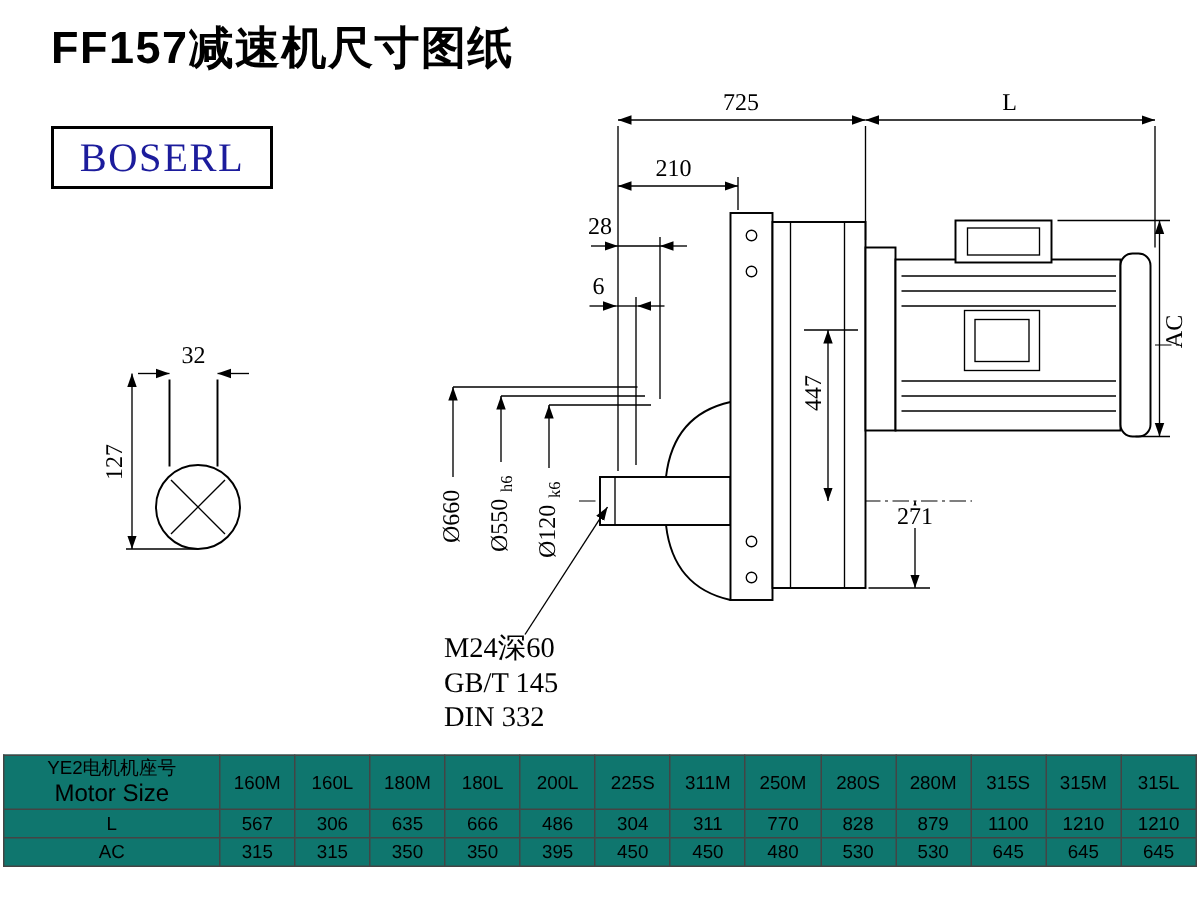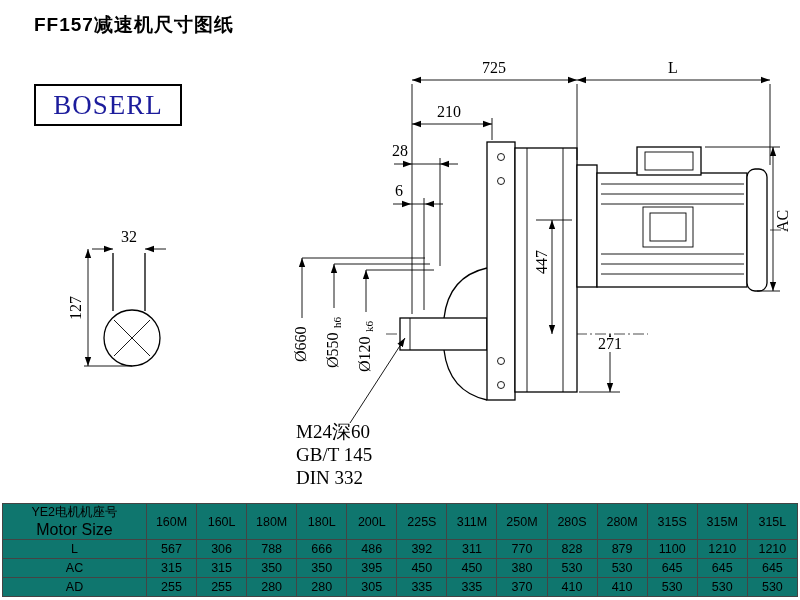--- a/index.html
+++ b/index.html
@@ -1,18 +1,18 @@
 <!DOCTYPE html>
 <html><head>
 <meta charset="utf-8">
 <style>
   html,body{margin:0;padding:0;background:#fff;}
   .canvas{position:relative;width:800px;height:600px;background:#fff;overflow:hidden;
           font-family:"Liberation Sans",sans-serif;color:#000;}
-  .title{position:absolute;left:34px;top:12px;margin:0;font-size:19px;font-weight:bold;
+  .title{position:absolute;left:34px;top:12px;margin:0;font-size:30px;font-weight:bold;
          letter-spacing:1px;font-family:"Liberation Sans",sans-serif;}
   .logo{position:absolute;left:34px;top:84px;width:144px;height:38px;border:2px solid #000;
         display:flex;align-items:center;justify-content:center;}
   .logo span{font-family:"Liberation Serif",serif;font-weight:normal;font-size:27px;color:#1c1c9c;
              letter-spacing:1px;line-height:1;}
   svg.drawing{position:absolute;left:0;top:0;}
   .obj{fill:#fff;stroke:#000;stroke-width:1.3;}
   .objn{fill:none;stroke:#000;stroke-width:1.3;}
   .thin{fill:none;stroke:#000;stroke-width:0.9;}
   .dim{fill:none;stroke:#000;stroke-width:0.9;}
@@ -197,60 +197,44 @@
       <th>280S</th>
       <th>280M</th>
       <th>315S</th>
       <th>315M</th>
       <th>315L</th>
     </tr>
     <tr>
       <td>L</td>
       <td>567</td>
       <td>306</td>
-      <td>788</td>
+      <td>635</td>
       <td>666</td>
       <td>486</td>
-      <td>392</td>
+      <td>304</td>
       <td>311</td>
       <td>770</td>
       <td>828</td>
       <td>879</td>
       <td>1100</td>
       <td>1210</td>
       <td>1210</td>
     </tr>
     <tr>
       <td>AC</td>
       <td>315</td>
       <td>315</td>
       <td>350</td>
       <td>350</td>
       <td>395</td>
       <td>450</td>
       <td>450</td>
-      <td>380</td>
+      <td>480</td>
       <td>530</td>
       <td>530</td>
       <td>645</td>
       <td>645</td>
       <td>645</td>
     </tr>
-    <tr>
-      <td>AD</td>
-      <td>255</td>
-      <td>255</td>
-      <td>280</td>
-      <td>280</td>
-      <td>305</td>
-      <td>335</td>
-      <td>335</td>
-      <td>370</td>
-      <td>410</td>
-      <td>410</td>
-      <td>530</td>
-      <td>530</td>
-      <td>530</td>
-    </tr>
   </tbody>
     </table>
 
 </div>
 
 </body></html>

